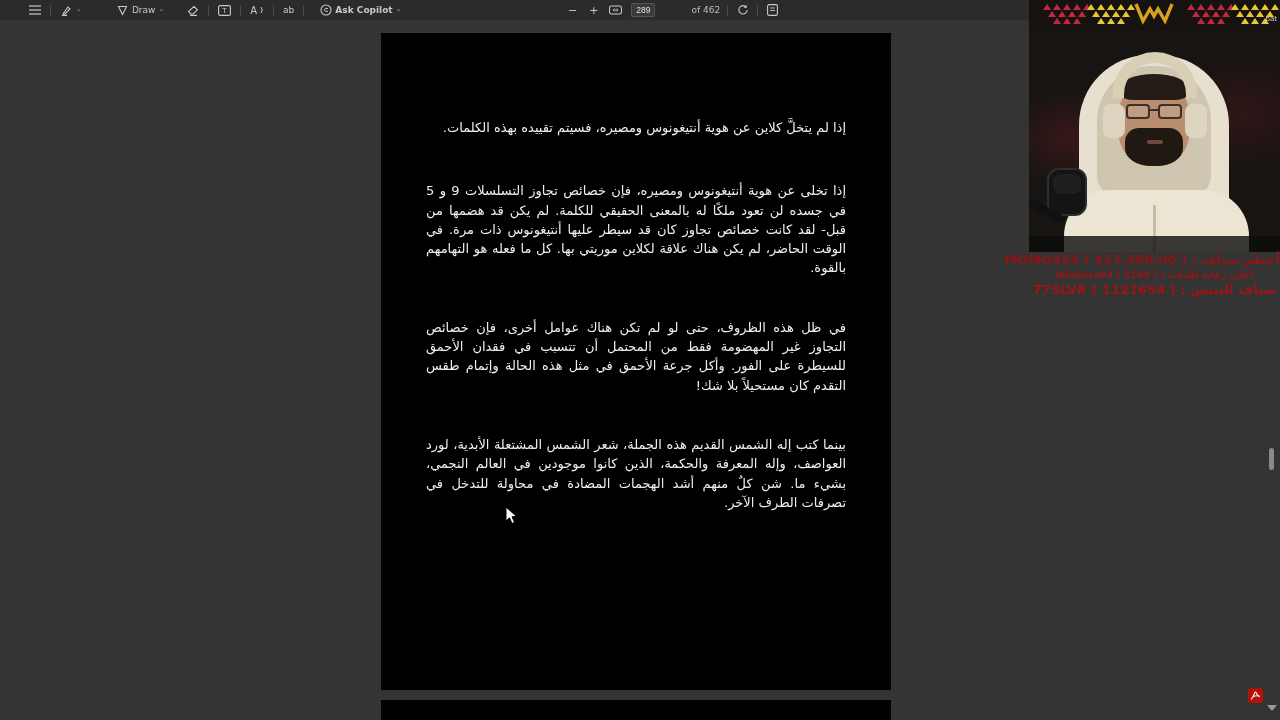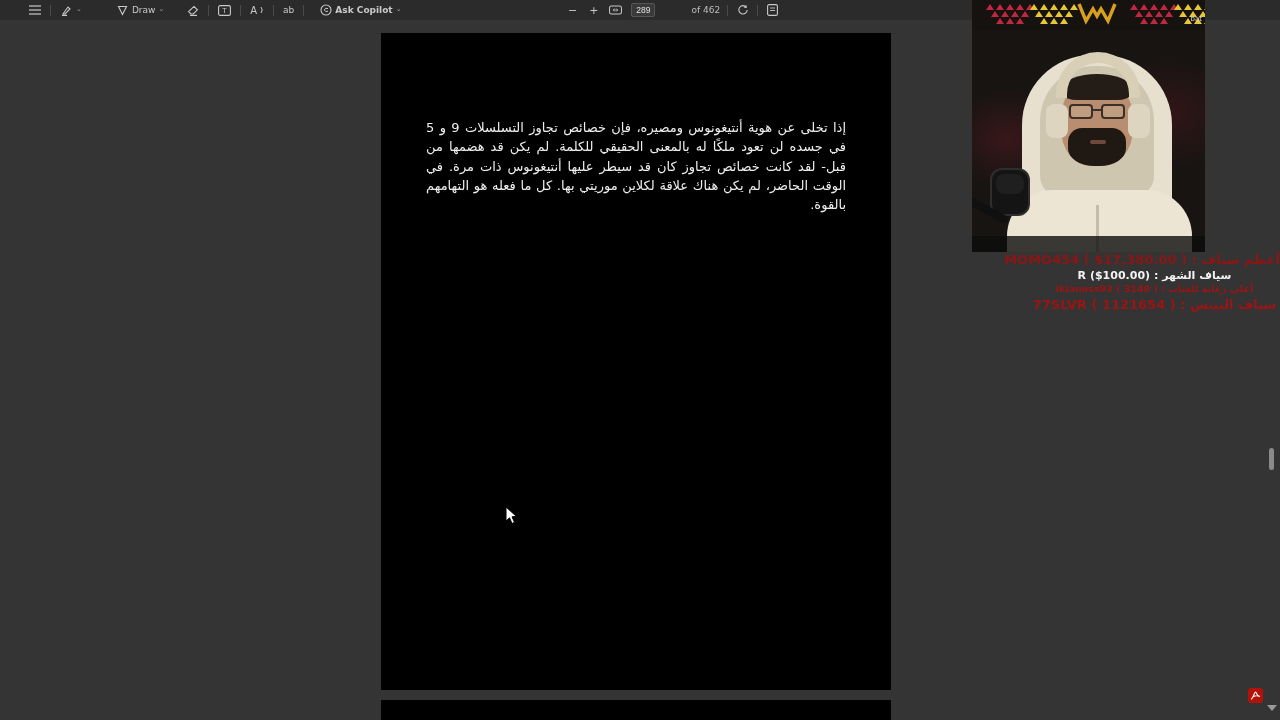--- a/index.html
+++ b/index.html
@@ -25,21 +25,21 @@
   
   .pdf-page { position:absolute; left:381px; width:510px; background:#000; }
   #page-1 { top:33px; height:657px; }
   #page-2 { top:700px; height:20px; }
   #page-text { direction:rtl; padding:85px 45px 0 45px; color:#efefef;
                font-size:13px; line-height:19.3px; text-align:justify; }
   #page-text p { margin:0 0 40px 0; }
   #page-text p:first-child { margin-bottom:44px; }
 
   
-  #webcam { position:absolute; left:972px; top:0; width:233px; height:252px; overflow:hidden;
+  #webcam { position:absolute; left:1029px; top:0; width:251px; height:252px; overflow:hidden;
             background:
               radial-gradient(90px 70px at 15% 55%, rgba(120,30,40,.35), transparent 70%),
               radial-gradient(110px 80px at 85% 45%, rgba(110,25,35,.30), transparent 70%),
               radial-gradient(120px 60px at 50% 95%, rgba(40,60,35,.35), transparent 75%),
               #171412; }
   #cam-topstrip { position:absolute; left:0; top:0; width:100%; height:30px;
                   background:rgba(20,16,14,.55); }
   .tri-cluster { position:absolute; top:4px; display:flex; flex-direction:column; align-items:center; gap:1px; }
   .tri-row { display:flex; gap:2px; }
   .tri { width:0; height:0; border-left:4px solid transparent; border-right:4px solid transparent; }
@@ -201,21 +201,24 @@
             <rect x="0.6" y="0.6" width="9.8" height="10.8" rx="1.5" fill="none" stroke="#c9c9c9" stroke-width="1.1"></rect>
             <line x1="3" y1="4" x2="8" y2="4" stroke="#c9c9c9" stroke-width="0.9"></line>
             <line x1="3" y1="6.5" x2="8" y2="6.5" stroke="#c9c9c9" stroke-width="0.9"></line>
           </svg>
       </span>
     </div>
   </div>
 
   <div id="page-1" class="pdf-page">
     <div id="page-text">
+        <p>إذا لم يتخلَّ كلاين عن هوية أنتيغونوس ومصيره، فسيتم تقييده بهذه الكلمات.</p>
         <p>إذا تخلى عن هوية أنتيغونوس ومصيره، فإن خصائص تجاوز التسلسلات 9 و 5 في جسده لن تعود ملكًا له بالمعنى الحقيقي للكلمة. لم يكن قد هضمها من قبل- لقد كانت خصائص تجاوز كان قد سيطر عليها أنتيغونوس ذات مرة. في الوقت الحاضر، لم يكن هناك علاقة لكلاين موريتي بها. كل ما فعله هو التهامهم بالقوة.</p>
+        <p>في ظل هذه الظروف، حتى لو لم تكن هناك عوامل أخرى، فإن خصائص التجاوز غير المهضومة فقط من المحتمل أن تتسبب في فقدان الأحمق للسيطرة على الفور. وأكل جرعة الأحمق في مثل هذه الحالة وإتمام طقس التقدم كان مستحيلاً بلا شك!</p>
+        <p>بينما كتب إله الشمس القديم هذه الجملة، شعر الشمس المشتعلة الأبدية، لورد العواصف، وإله المعرفة والحكمة، الذين كانوا موجودين في العالم النجمي، بشيء ما. شن كلٌ منهم أشد الهجمات المضادة في محاولة للتدخل في تصرفات الطرف الآخر.</p>
       </div>
   </div>
   <div id="page-2" class="pdf-page"></div>
 
   <div id="webcam">
     <div id="cam-person">
       <div class="hood"></div>
       <div class="hood-inner"></div>
       <div class="head"></div>
       <div class="hairline"></div>
@@ -321,21 +324,20 @@
       <svg width="44" height="24" viewBox="0 0 44 24">
           <path d="M4 3 L11 20 L18 8 L22 15 L26 8 L33 20 L40 3" fill="none" stroke="#d8a01d" stroke-width="3.4" stroke-linejoin="miter"></path>
         </svg>
     </div>
     <div id="cam-corner-text">bat</div>
     <div id="cam-bottom"></div>
   </div>
 
   <div id="stats">
       <div class="stat-line" style="color: rgb(140, 22, 22); font-size: 13px;">أعظم سياف : MOMO454 ( $17,380.00 )</div>
-      <div class="stat-line" style="color: rgb(242, 242, 242); font-size: 11px;">سياف الشهر : R ($100.00)</div>
       <div class="stat-line" style="color: rgb(156, 20, 20); font-size: 9.5px;">أعلى رعاية للشات : ikianess93 ( 3148 )</div>
       <div class="stat-line" style="color: rgb(156, 20, 20); font-size: 13px;">سياف البيتس : 77SLVR ( 1121654 )</div>
     </div>
 
   <div id="scroll-thumb"></div>
   <div id="scroll-down"></div>
   <div id="acrobat-badge">
     <svg width="11" height="11" viewBox="0 0 11 11">
         <path d="M1 9 C3 9 4.2 2 5.5 2 C6.8 2 6.5 7 10 6.2 M2.5 7 C5 5.8 8 5.6 9.5 6.4" fill="none" stroke="#fff" stroke-width="1.1"></path>
       </svg>

